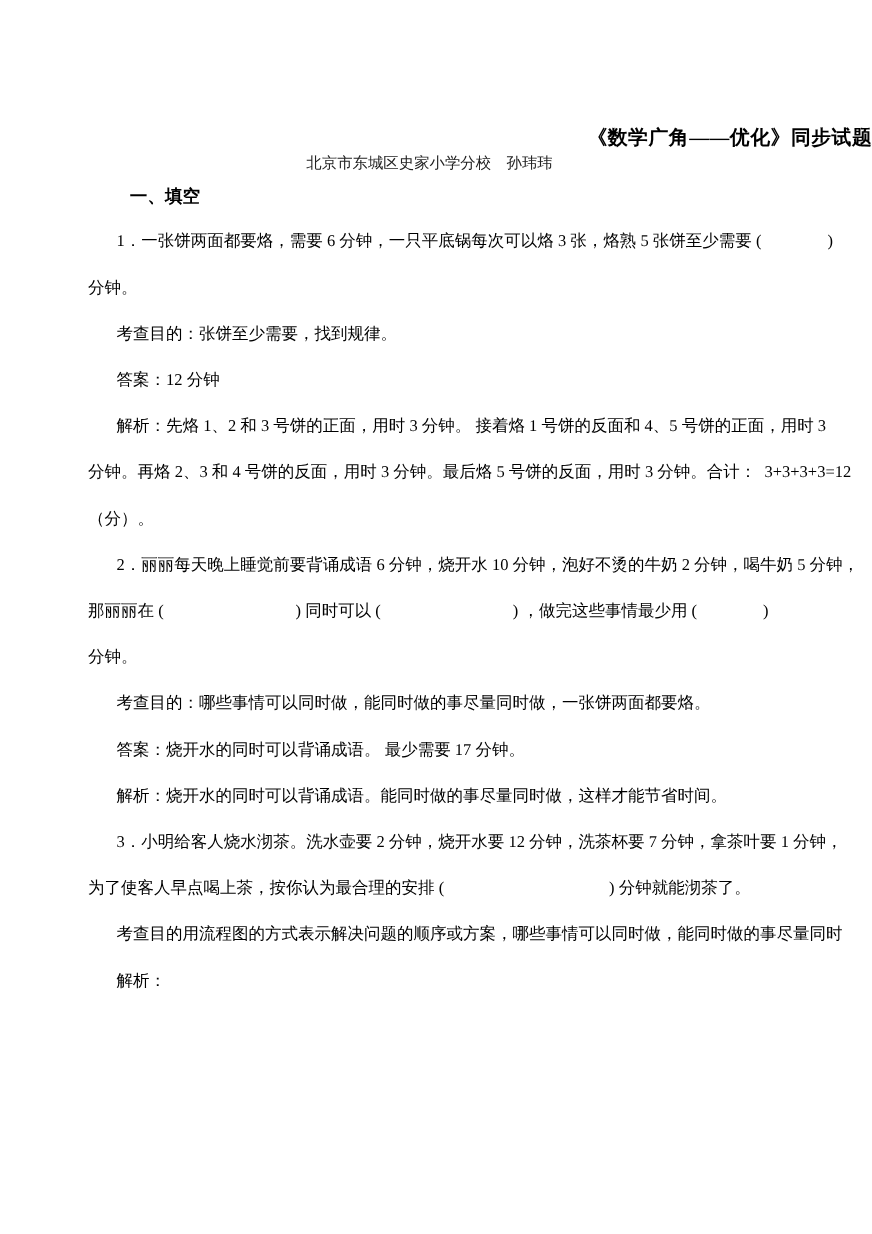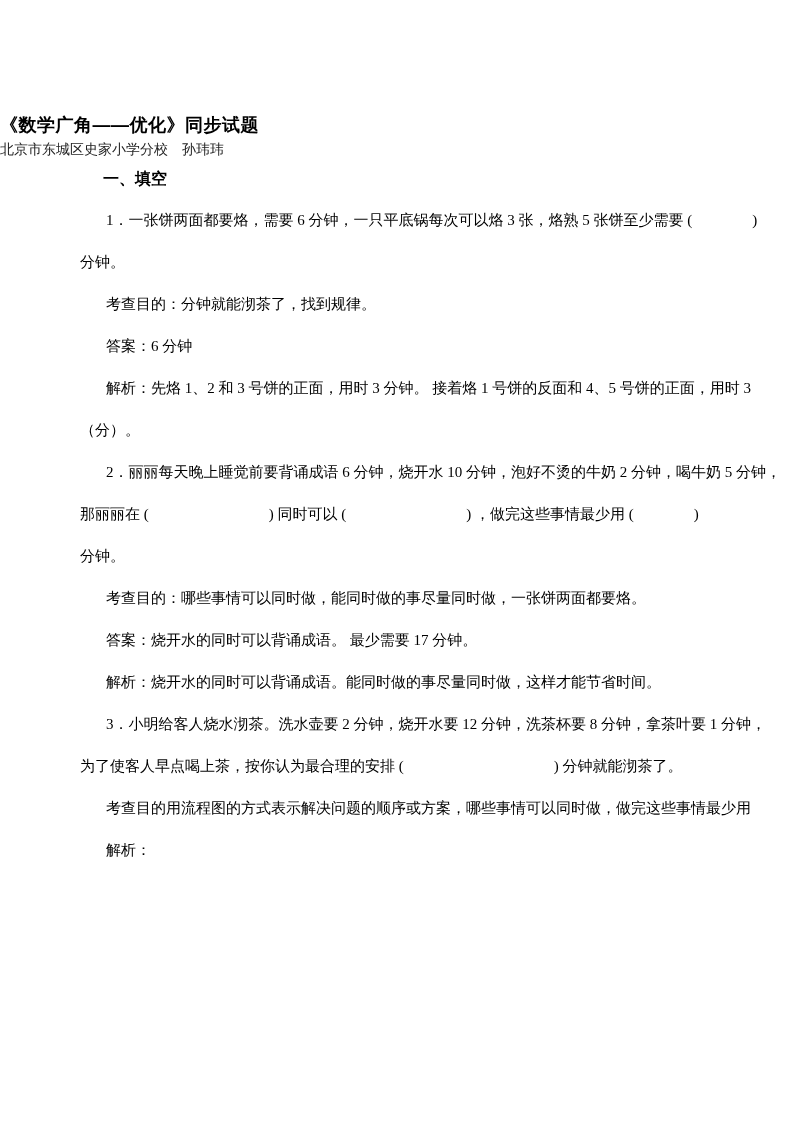--- a/index.html
+++ b/index.html
@@ -6,35 +6,35 @@
   .page{
     position:relative;
     width:793px;height:1122px;
     background:#ffffff;
     color:#000;
     overflow:hidden;
     font-family:"Liberation Serif","DejaVu Serif",serif;
   }
   .doc-title{
     position:absolute;top:99px;left:0;right:0;
-    text-align:left;
-    font-family:Liberation Sans, sans-serif;
+    text-align:right;
+    font-family:Liberation Serif, serif;
     font-weight:bold;
     font-size:18px;line-height:28px;
     letter-spacing:0.5px;
   }
   .doc-byline{
     position:absolute;top:140px;left:0;right:12px;
-    text-align:left;
+    text-align:center;
     font-size:14px;line-height:19px;
     color:#222;
   }
   .section-heading{
-    position:absolute;top:169px;left:103px;
-    font-family:Liberation Mono, monospace;
+    position:absolute;top:169px;left:118px;
+    font-family:Liberation Serif, serif;
     font-weight:bold;
     font-size:16px;line-height:22px;
   }
   .doc-body{
     position:absolute;top:199px;left:80px;width:650px;
   }
   .line{
     height:42px;line-height:42px;
     font-size:15px;
     white-space:pre;
@@ -54,45 +54,46 @@
   <h1 class="doc-title">《数学广角——优化》同步试题</h1>
   <div class="doc-byline">北京市东城区史家小学分校　孙玮玮</div>
   <div class="section-heading">一、填空</div>
 
   <div class="doc-body">
 
     <div class="line indent"><span class="lead"></span><span>1．一张饼两面都要烙，需要 6 分钟，一只平底锅每次可以烙 3 张，烙熟 5 张饼至少需要 (　　　　)</span></div>
 
     <div class="line"><span class="lead"></span><span>分钟。</span></div>
 
-    <div class="line indent"><span class="lead">考查目的：</span><span>分钟就能沏茶了，找到规律。</span></div>
+    <div class="line indent"><span class="lead">考查目的：</span><span>张饼至少需要，找到规律。</span></div>
 
-    <div class="line indent"><span class="lead">答案：</span><span>6 分钟</span></div>
+    <div class="line indent"><span class="lead">答案：</span><span>12 分钟</span></div>
 
     <div class="line indent"><span class="lead">解析：</span><span>先烙 1、2 和 3 号饼的正面，用时 3 分钟。 接着烙 1 号饼的反面和 4、5 号饼的正面，用时 3</span></div>
 
+    <div class="line"><span class="lead"></span><span>分钟。再烙 2、3 和 4 号饼的反面，用时 3 分钟。最后烙 5 号饼的反面，用时 3 分钟。合计：  3+3+3+3=12</span></div>
 
     <div class="line"><span class="lead"></span><span>（分）。</span></div>
 
     <div class="line indent"><span class="lead"></span><span>2．丽丽每天晚上睡觉前要背诵成语 6 分钟，烧开水 10 分钟，泡好不烫的牛奶 2 分钟，喝牛奶 5 分钟，</span></div>
 
     <div class="line"><span class="lead"></span><span>那丽丽在 (　　　　　　　　) 同时可以 (　　　　　　　　) ，做完这些事情最少用 (　　　　)</span></div>
 
     <div class="line"><span class="lead"></span><span>分钟。</span></div>
 
     <div class="line indent"><span class="lead">考查目的：</span><span>哪些事情可以同时做，能同时做的事尽量同时做，一张饼两面都要烙。</span></div>
 
     <div class="line indent"><span class="lead">答案：</span><span>烧开水的同时可以背诵成语。 最少需要 17 分钟。</span></div>
 
     <div class="line indent"><span class="lead">解析：</span><span>烧开水的同时可以背诵成语。能同时做的事尽量同时做，这样才能节省时间。</span></div>
 
-    <div class="line indent"><span class="lead"></span><span>3．小明给客人烧水沏茶。洗水壶要 2 分钟，烧开水要 12 分钟，洗茶杯要 8 分钟，拿茶叶要 1 分钟，</span></div>
+    <div class="line indent"><span class="lead"></span><span>3．小明给客人烧水沏茶。洗水壶要 2 分钟，烧开水要 12 分钟，洗茶杯要 7 分钟，拿茶叶要 1 分钟，</span></div>
 
     <div class="line"><span class="lead"></span><span>为了使客人早点喝上茶，按你认为最合理的安排 (　　　　　　　　　　) 分钟就能沏茶了。</span></div>
 
-    <div class="line indent"><span class="lead">考查目的</span><span>用流程图的方式表示解决问题的顺序或方案，哪些事情可以同时做，做完这些事情最少用</span></div>
+    <div class="line indent"><span class="lead">考查目的</span><span>用流程图的方式表示解决问题的顺序或方案，哪些事情可以同时做，能同时做的事尽量同时</span></div>
 
 
 
     <div class="line indent"><span class="lead">解析：</span><span></span></div>
 
   </div>
 </div>
 
 </body></html>

